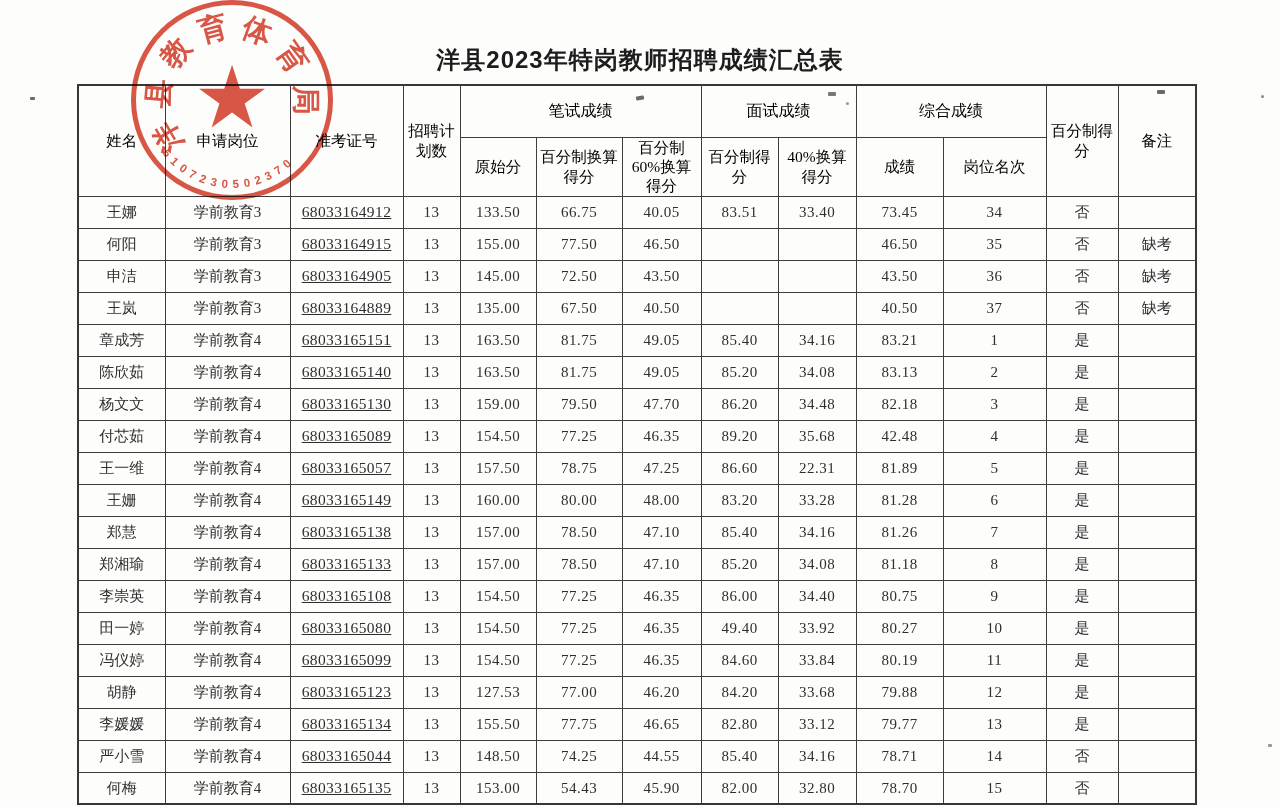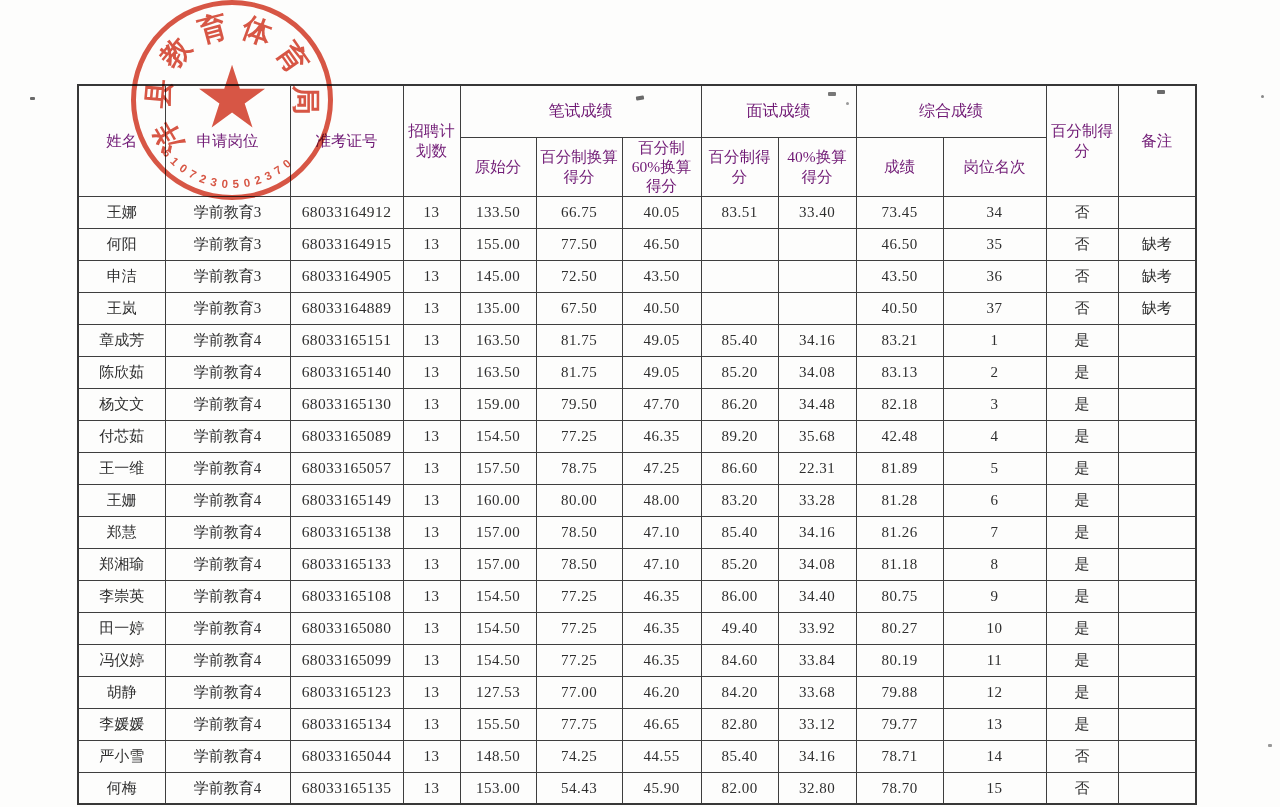--- a/index.html
+++ b/index.html
@@ -19,24 +19,24 @@
     border-collapse:collapse; table-layout:fixed;
     border:2px solid #373737;
   }
   .score-table th, .score-table td {
     border:1.4px solid #3e3e3e; text-align:center; vertical-align:middle;
     padding:0 2px; overflow:hidden; font-weight:normal; line-height:1.25;
   }
   .score-table thead tr.group-row { height:52px; }
   .score-table thead tr.sub-row   { height:41px; }
   .score-table tbody tr { height:32px; }
-  .score-table th { font-size:15.5px; color:#701a75; }
+  .score-table th { font-size:15.5px; color:#000000; }
   .score-table th.group-th { font-size:16px; }
   .score-table td { font-size:15px; color:#2e2e2e; }
-  .score-table td.ticket { font-size:15.5px; letter-spacing:0.4px; }
+  .score-table td.ticket { font-size:15.5px; letter-spacing:0.4px;text-decoration:underline; }
   .score-table td.num { letter-spacing:0.5px; }
 
   
   .stamp {
     position:absolute; left:131px; top:0; width:202px; height:200px;
     mix-blend-mode:multiply; opacity:0.88; pointer-events:none;
   }
   .stamp-ring {
     position:absolute; inset:0; border:5px solid #d4402c; border-radius:50%;
   }
@@ -59,20 +59,21 @@
   }
 
   
   .artifact { position:absolute; background:#6a6a6a; border-radius:1px; }
 </style>
 </head>
 <body>
 
 <div class="page">
 
+  <div class="doc-title">洋县2023年特岗教师招聘成绩汇总表</div>
 
   <table class="score-table">
     <colgroup>
       <col style="width:87px">
         <col style="width:125px">
         <col style="width:113px">
       <col style="width:57px">
         <col style="width:76px">
         <col style="width:86px">
       <col style="width:79px">

